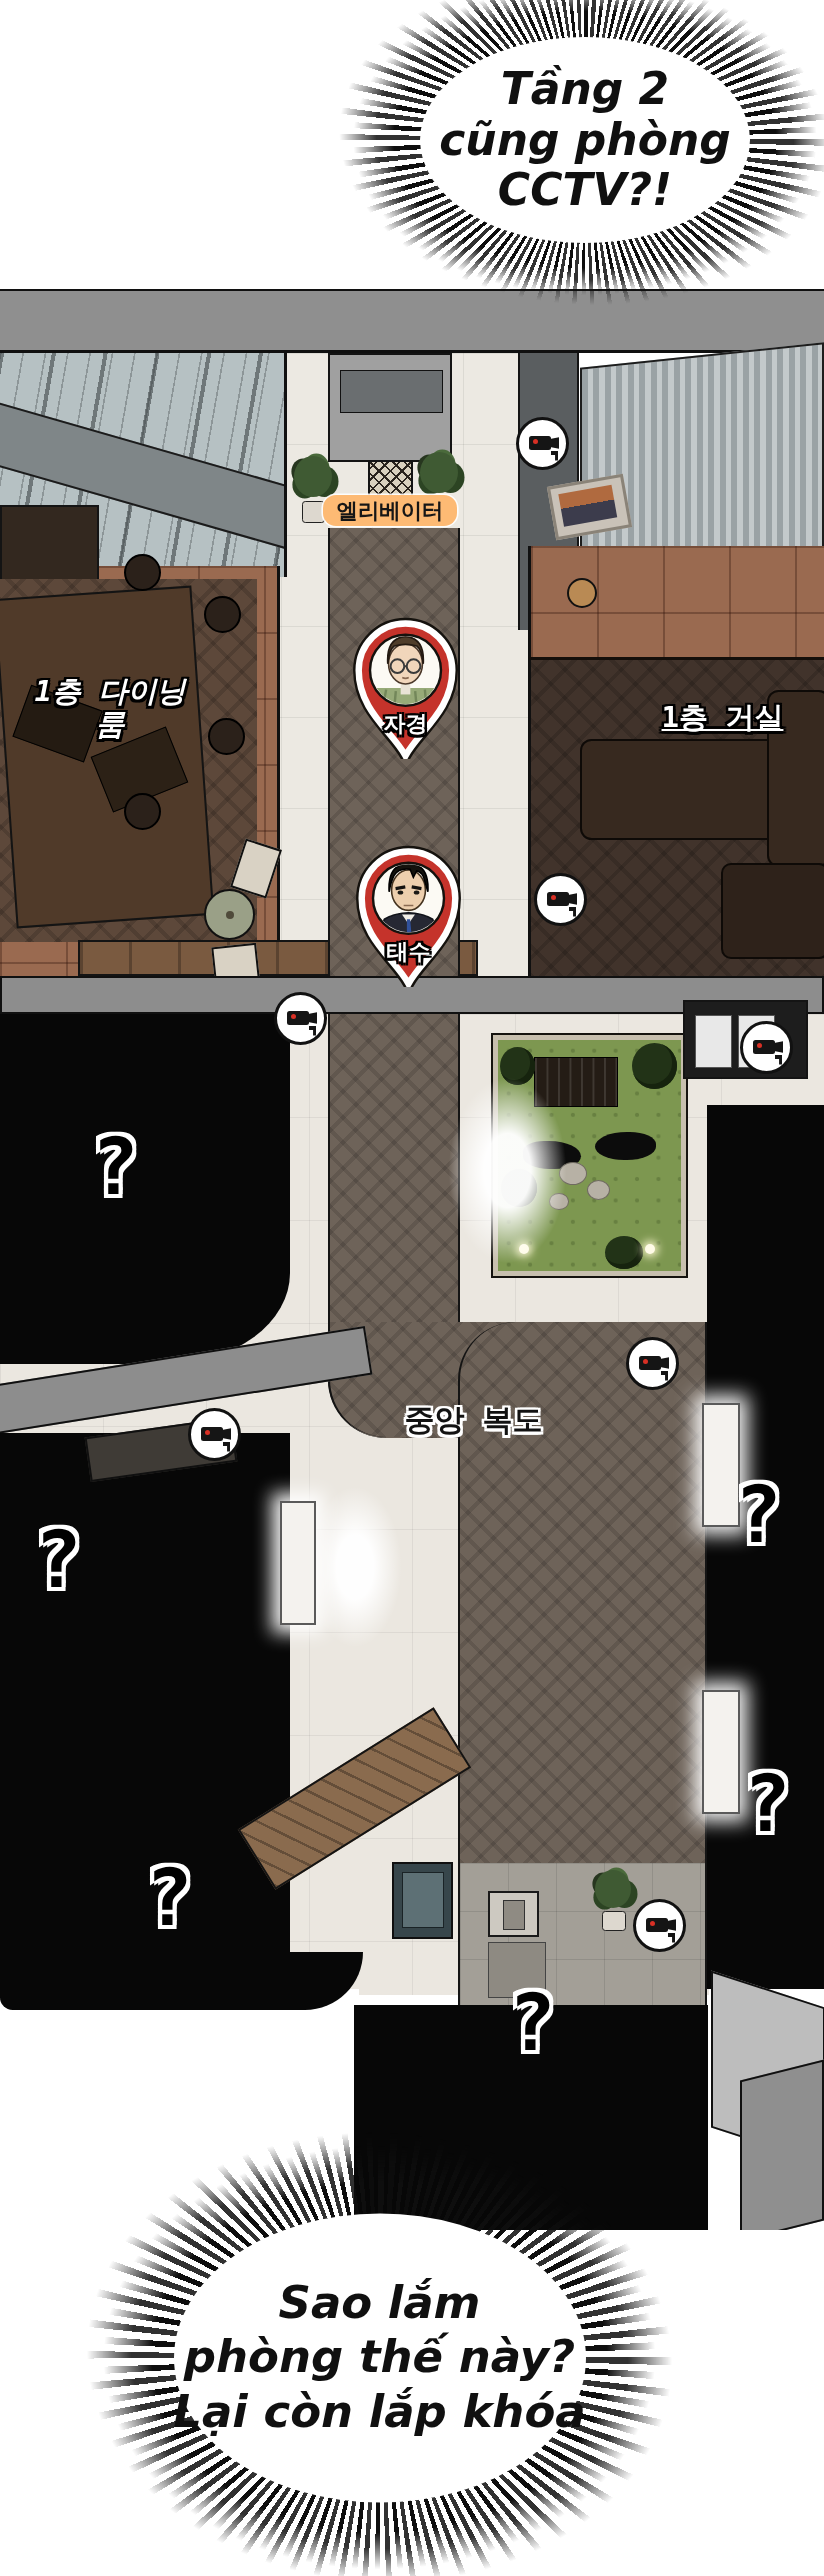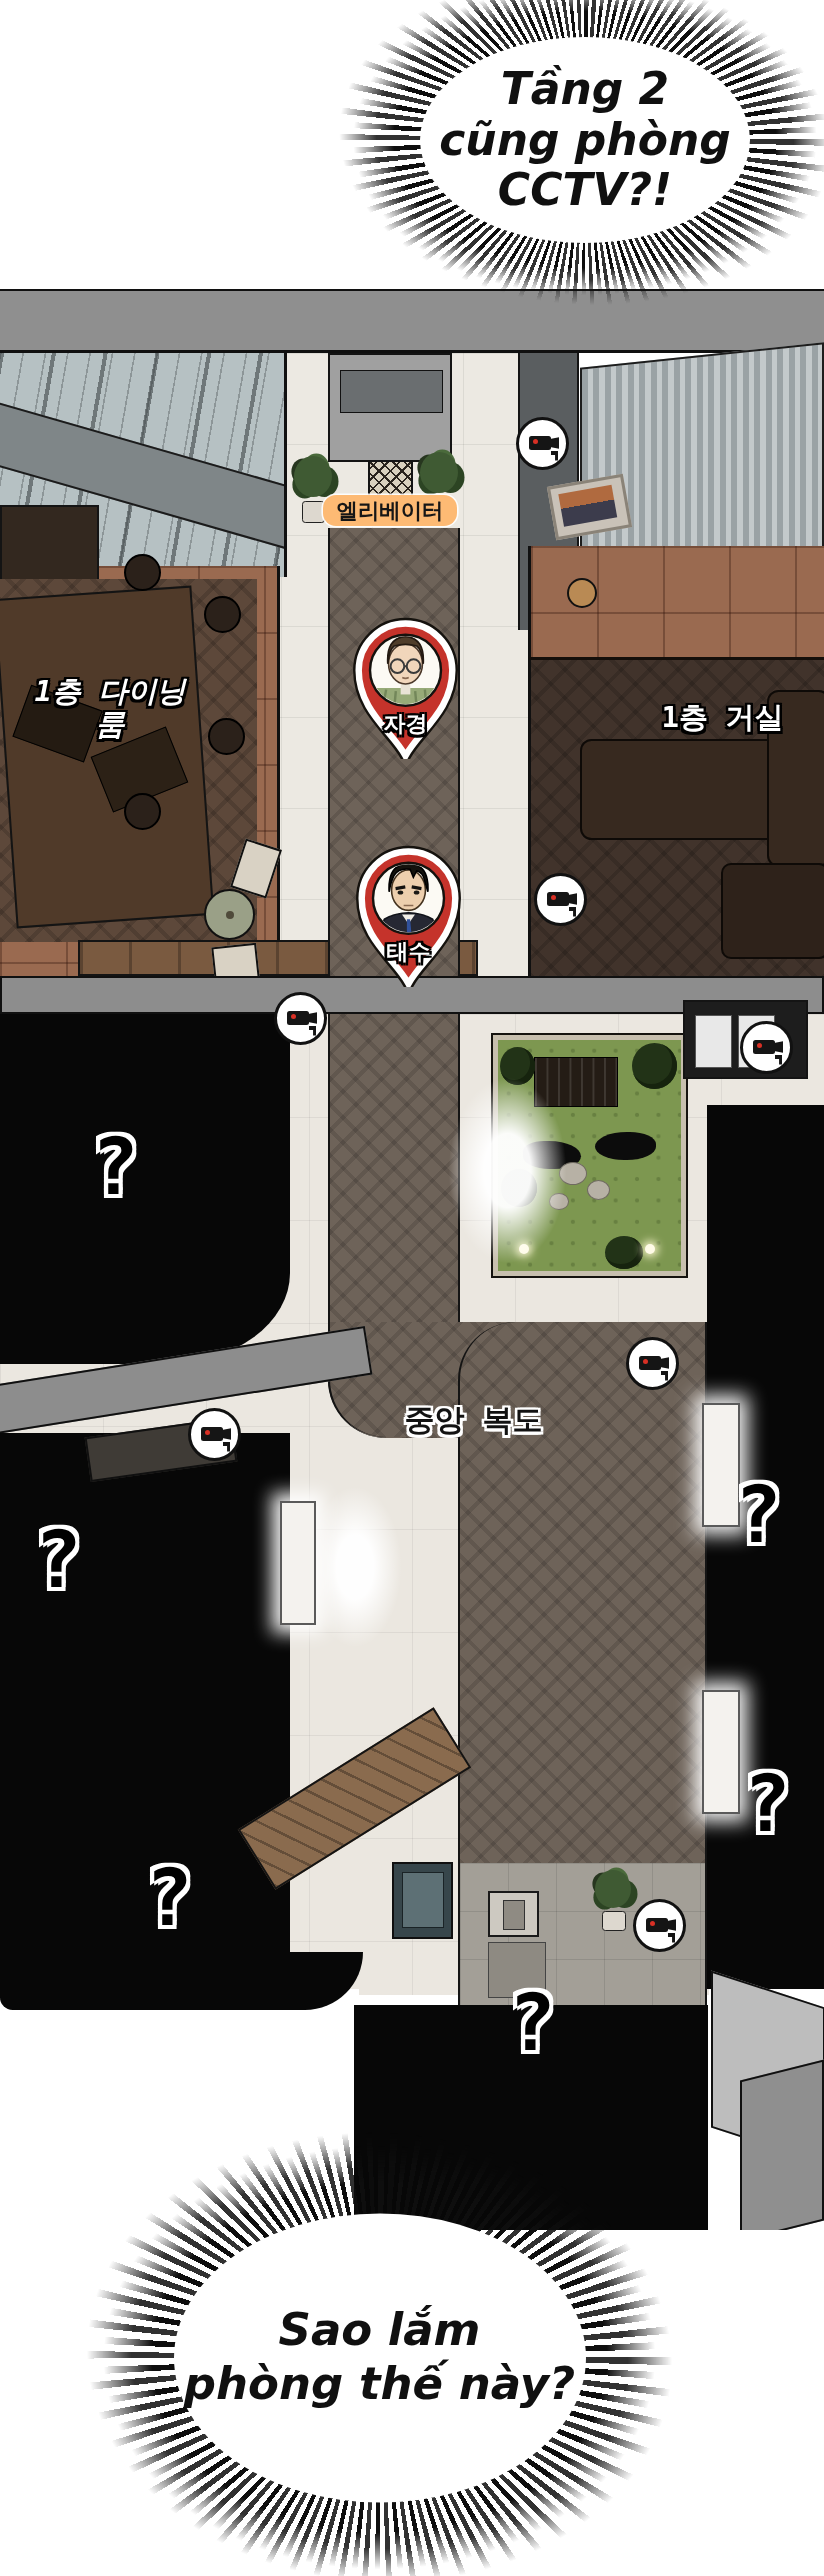--- a/index.html
+++ b/index.html
@@ -154,21 +154,21 @@
     </div>
     <div class="abs outline" style="left:78px;top:651px;width:400px;height:36px;background:#7a5a40;background-image:linear-gradient(90deg,rgba(0,0,0,.25) 2.5px,transparent 2.5px);background-size:49px 100%;"></div>
 
     <div class="abs terra" style="left:528px;top:257px;width:297px;height:150px;border-left:3.3px solid #101010;box-sizing:border-box;"></div>
     <div class="abs" style="left:567px;top:289px;width:30px;height:30px;border-radius:50%;background:#b98a54;border:2.5px solid #111;box-sizing:border-box;"></div>
     <div class="abs rug dark" style="left:528px;top:368px;width:297px;height:321px;border-top:3.3px solid #140f0b;border-left:3.3px solid #101010;box-sizing:border-box;">
       <div class="abs" style="left:49px;top:79px;width:223px;height:97px;background:#37291f;border:2.5px solid #0e0a07;border-radius:11.5px;"></div>
       <div class="abs" style="left:236px;top:30px;width:59px;height:173px;background:#37291f;border:2.5px solid #0e0a07;border-radius:11.5px;"></div>
       <div class="abs" style="left:190px;top:203px;width:104px;height:92px;background:#2e221a;border:2.5px solid #0e0a07;border-radius:10px;"></div>
     </div>
-    <div class="abs lbl-white" style="left:636px;top:412px;width:173px;font-size:29px;">1층 거실</div>
+    <div class="abs lbl-white" style="left:636px;top:412px;width:173px;font-size:29px;text-decoration:underline;">1층 거실</div>
 
     <div class="abs corridor" style="left:328px;top:239px;width:132px;height:448px;"></div>
 
     <div class="abs" style="left:204px;top:600px;width:51px;height:51px;border-radius:50%;background:#9aa087;border:2.5px solid #111;box-sizing:border-box;">
       <div class="abs" style="left:20px;top:20px;width:8.2px;height:8.2px;border-radius:50%;background:#4f4a3a;"></div>
     </div>
     <div class="abs" style="left:237px;top:554px;width:38px;height:51px;transform:rotate(18deg);background:#d9d2c4;border:2.5px solid #111;box-sizing:border-box;"></div>
     <div class="abs" style="left:213px;top:656px;width:45px;height:36px;transform:rotate(-6deg);background:#d9d2c4;border:2.5px solid #111;box-sizing:border-box;"></div>
 
     <div class="abs grayband" style="left:0;top:687px;width:824px;height:38px;"></div>
@@ -357,17 +357,18 @@
     </div>
   </div>
 
   <div class="burst-wrap" style="left:95px;top:2139px;width:569px;height:437px;">
     <div class="burst-ring r2"></div>
     <div class="burst-ring"></div>
     <div class="burst-core" style="width:412px;height:289px;"></div>
     <div class="burst-text" style="font-size:45px;line-height:1.22;">
       <span>Sao lắm</span>
       <span>phòng thế này?</span>
+      <span>Lại còn lắp khóa</span>
     </div>
   </div>
 
 </div>
 
 
 </body></html>

